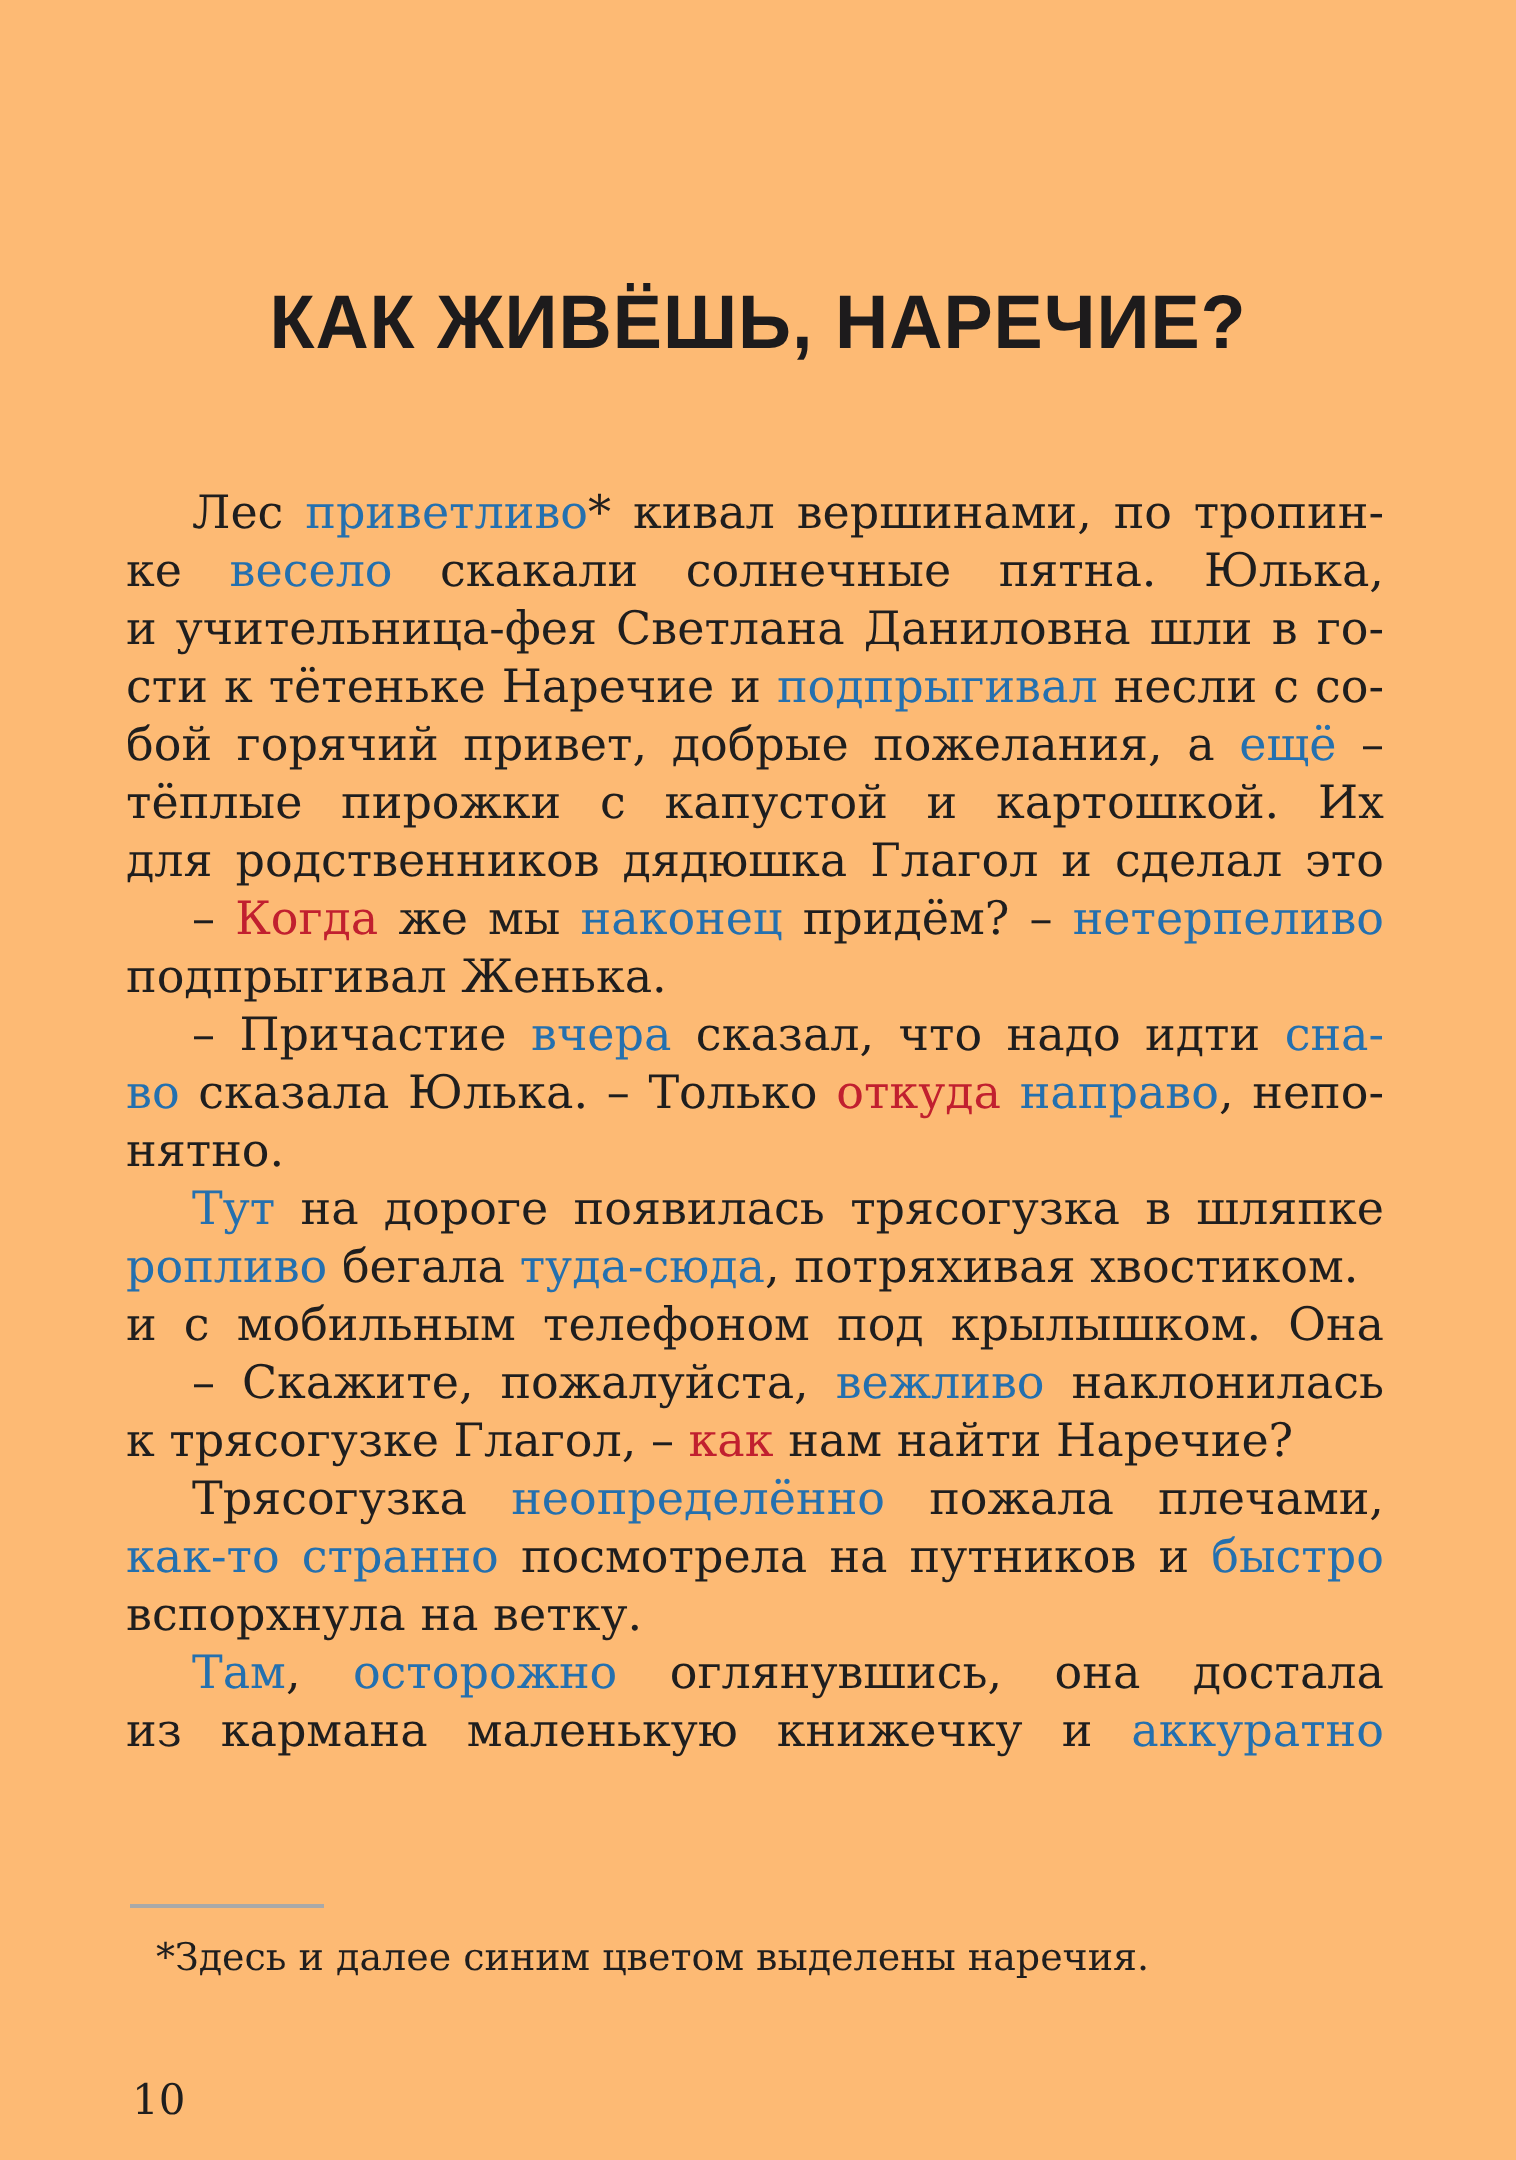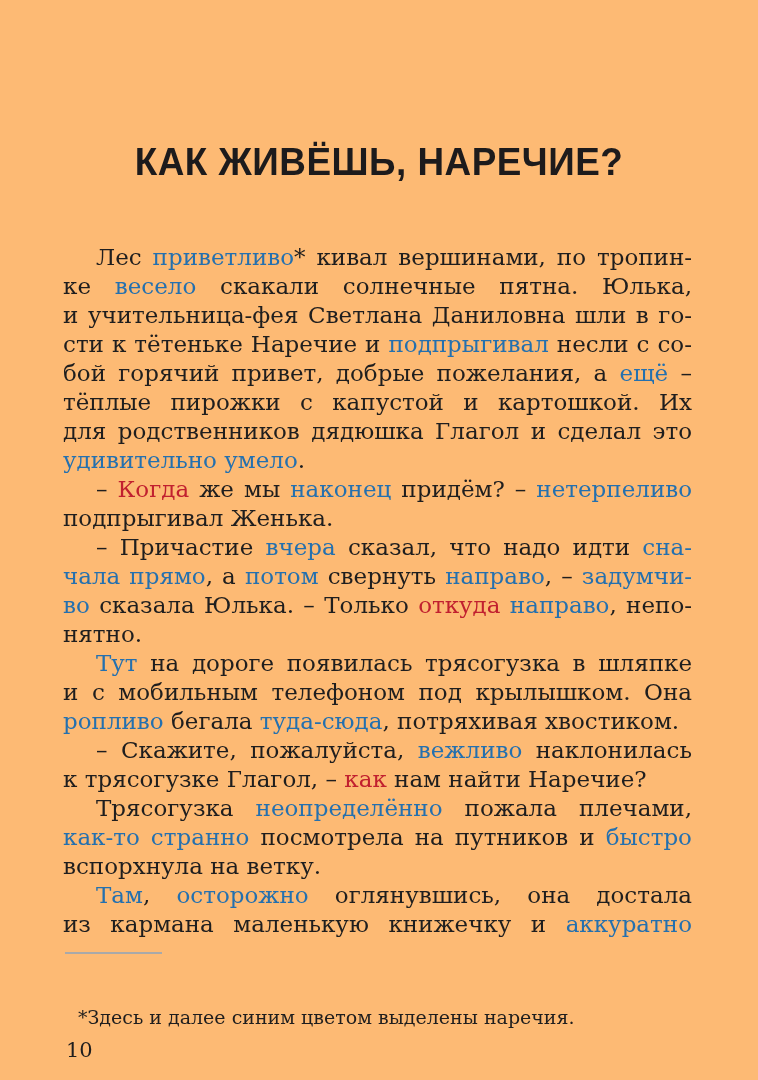--- a/index.html
+++ b/index.html
@@ -56,21 +56,20 @@
     top: 952px; left: 65px;
     width: 97px; height: 2px;
     background: var(--rule);
   }
   .footnote {
     position: absolute;
     top: 967px; left: 78px;
     font-size: 19px;
     line-height: 24px;
     color: var(--ink);
-    margin-top: 38px;
   }
   .page-number {
     position: absolute;
     top: 1001px; left: 66px;
     font-size: 21px;
     color: var(--ink);
     margin-top: 37px;
   }
 </style>
 </head>
@@ -80,36 +79,34 @@
   <div class="title">КАК ЖИВЁШЬ, НАРЕЧИЕ?</div>
   <div class="body-text">
       <div>
         <div class="line indent"><span>Лес </span><span class="b">приветливо</span><span>* кивал вершинами, по тропин-</span></div>
         <div class="line"><span>ке </span><span class="b">весело</span><span> скакали солнечные пятна. Юлька, Женька</span></div>
         <div class="line"><span>и учительница-фея Светлана Даниловна шли в го-</span></div>
         <div class="line"><span>сти к тётеньке Наречие и </span><span class="b">подпрыгивал</span><span> несли с со-</span></div>
         <div class="line"><span>бой горячий привет, добрые пожелания, а </span><span class="b">ещё</span><span> –</span></div>
         <div class="line"><span>тёплые пирожки с капустой и картошкой. Их испёк</span></div>
         <div class="line"><span>для родственников дядюшка Глагол и сделал это</span></div>
-        <div class="line last"><span class="b">удивительно умело</span><span>.</span></div>
       </div>
       <div>
         <div class="line indent"><span>– </span><span class="r">Когда</span><span> же мы </span><span class="b">наконец</span><span> придём? – </span><span class="b">нетерпеливо</span></div>
         <div class="line last"><span>подпрыгивал Женька.</span></div>
       </div>
       <div>
         <div class="line indent"><span>– Причастие </span><span class="b">вчера</span><span> сказал, что надо идти </span><span class="b">сна-</span></div>
-        <div class="line"><span class="b">чала прямо</span><span>, а </span><span class="b">потом</span><span> свернуть </span><span class="b">направо</span><span>, – </span><span class="b">задумчи-</span></div>
         <div class="line"><span class="b">во</span><span> сказала Юлька. – Только </span><span class="r">откуда</span><span> </span><span class="b">направо</span><span>, непо-</span></div>
         <div class="line last"><span>нятно.</span></div>
       </div>
       <div>
         <div class="line indent"><span class="b">Тут</span><span> на дороге появилась трясогузка в шляпке</span></div>
+        <div class="line last"><span class="b">ропливо</span><span> бегала </span><span class="b">туда-сюда</span><span>, потряхивая хвостиком.</span></div>
         <div class="line"><span>и с мобильным телефоном под крылышком. Она </span></div>
-        <div class="line last"><span class="b">ропливо</span><span> бегала </span><span class="b">туда-сюда</span><span>, потряхивая хвостиком.</span></div>
       </div>
       <div>
         <div class="line indent"><span>– Скажите, пожалуйста, </span><span class="b">вежливо</span><span> наклонилась</span></div>
         <div class="line last"><span>к трясогузке Глагол, – </span><span class="r">как</span><span> нам найти Наречие?</span></div>
       </div>
       <div>
         <div class="line indent"><span>Трясогузка </span><span class="b">неопределённо</span><span> пожала плечами,</span></div>
         <div class="line"><span class="b">как-то странно</span><span> посмотрела на путников и </span><span class="b">быстро</span></div>
         <div class="line last"><span>вспорхнула на ветку.</span></div>
       </div>

